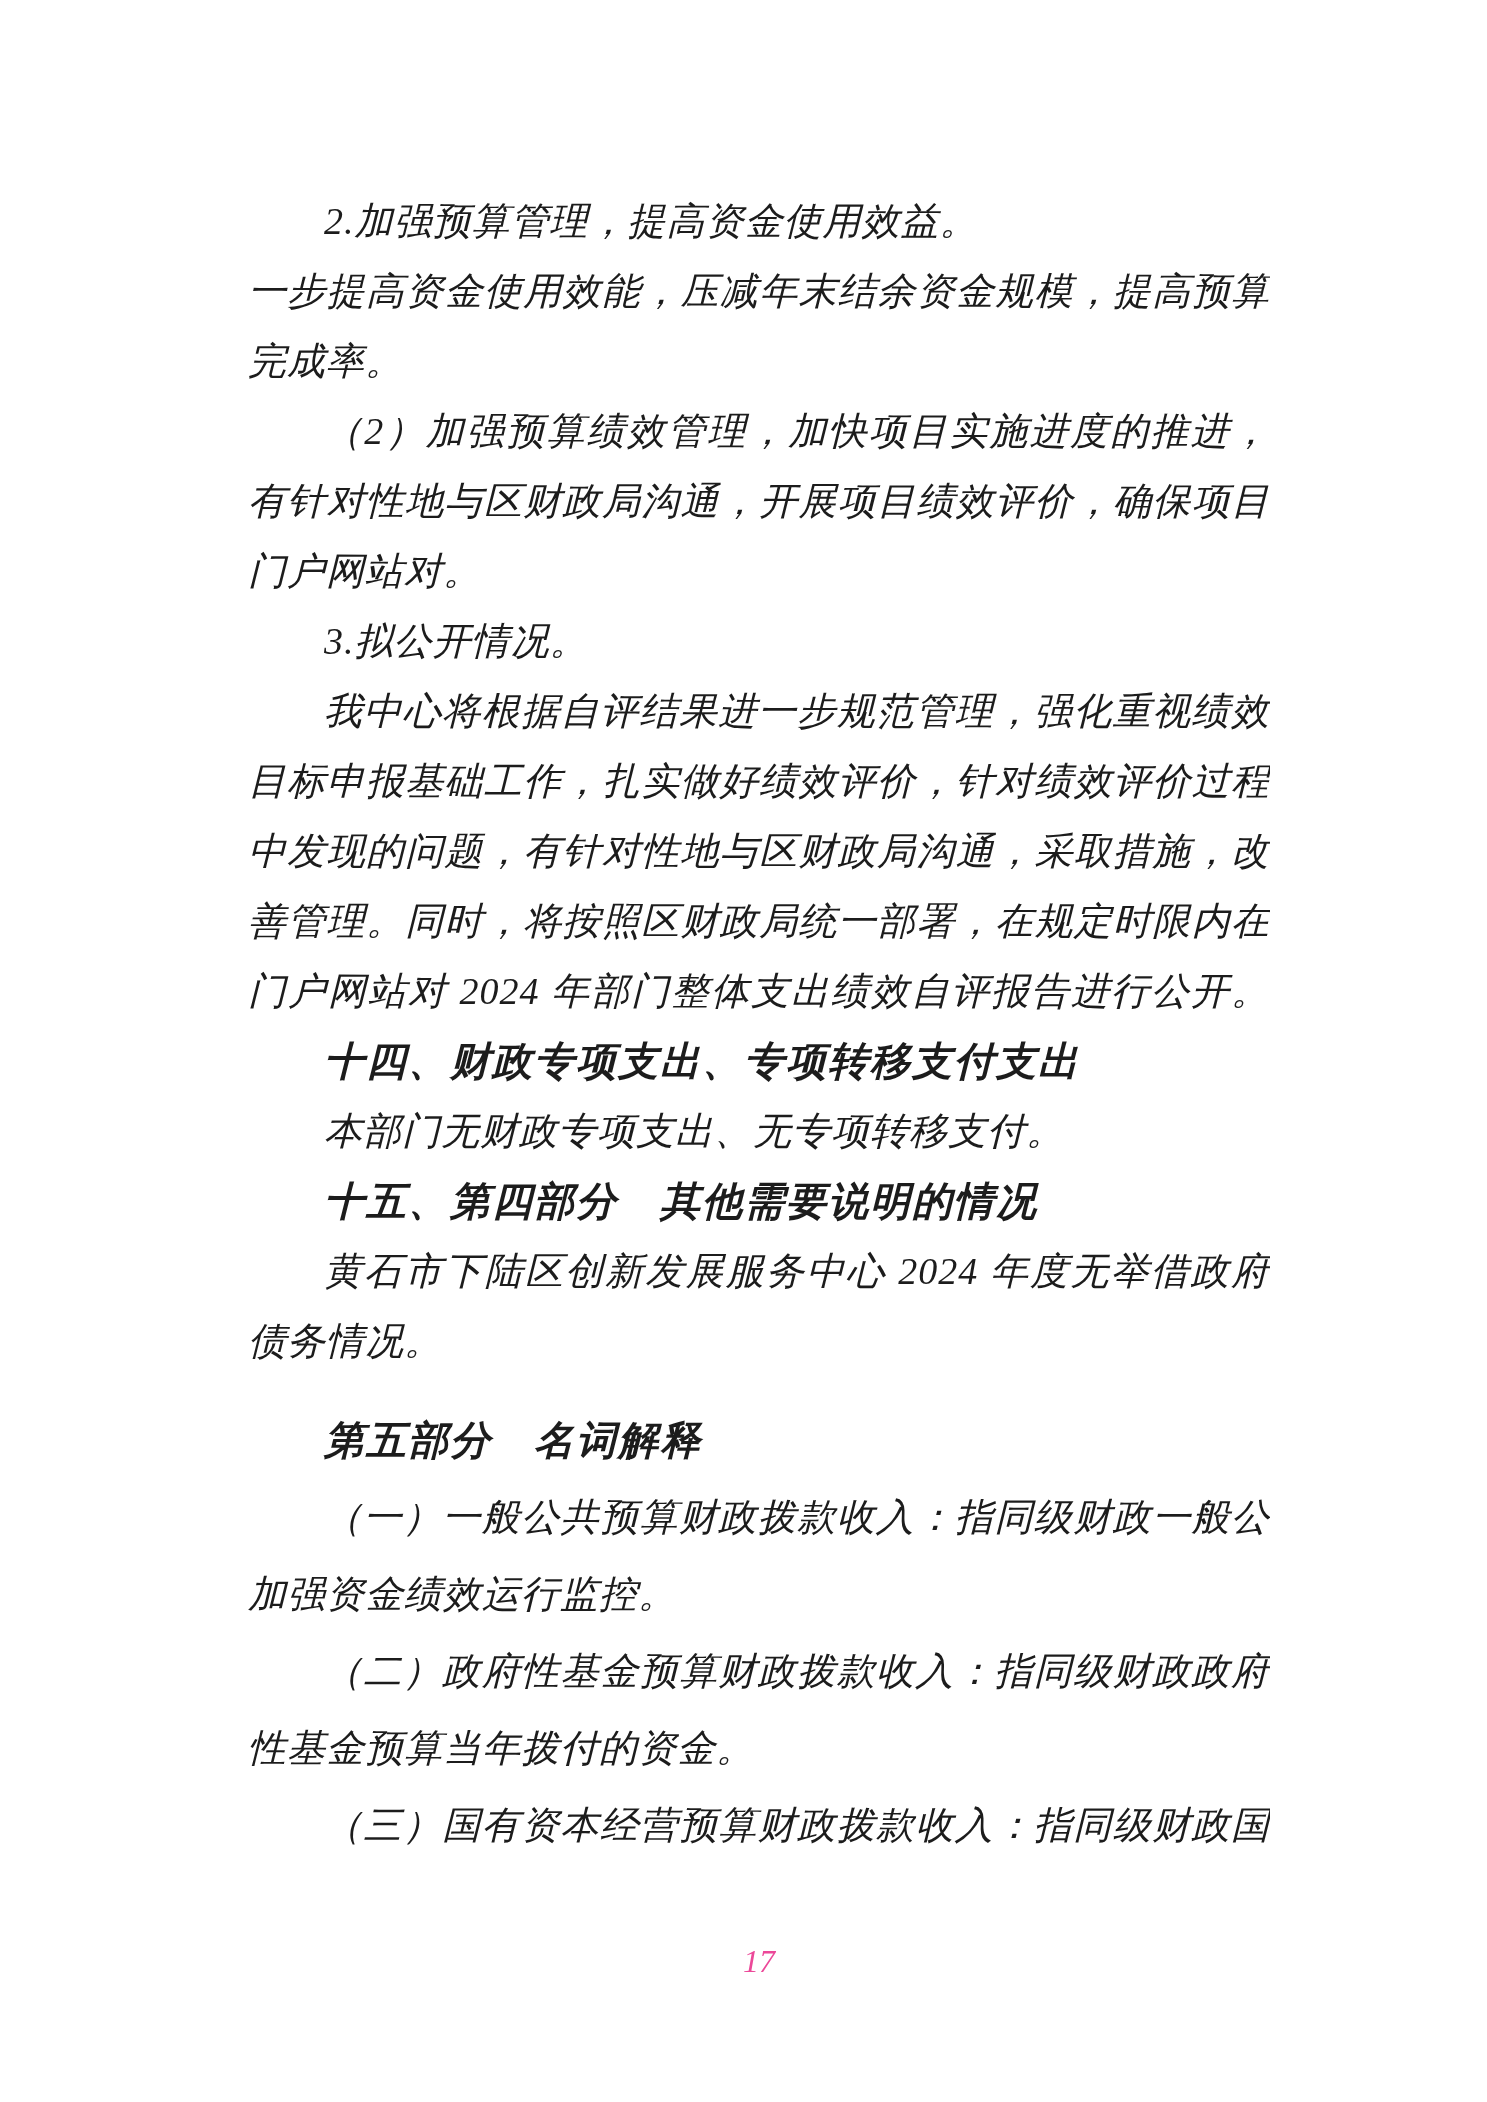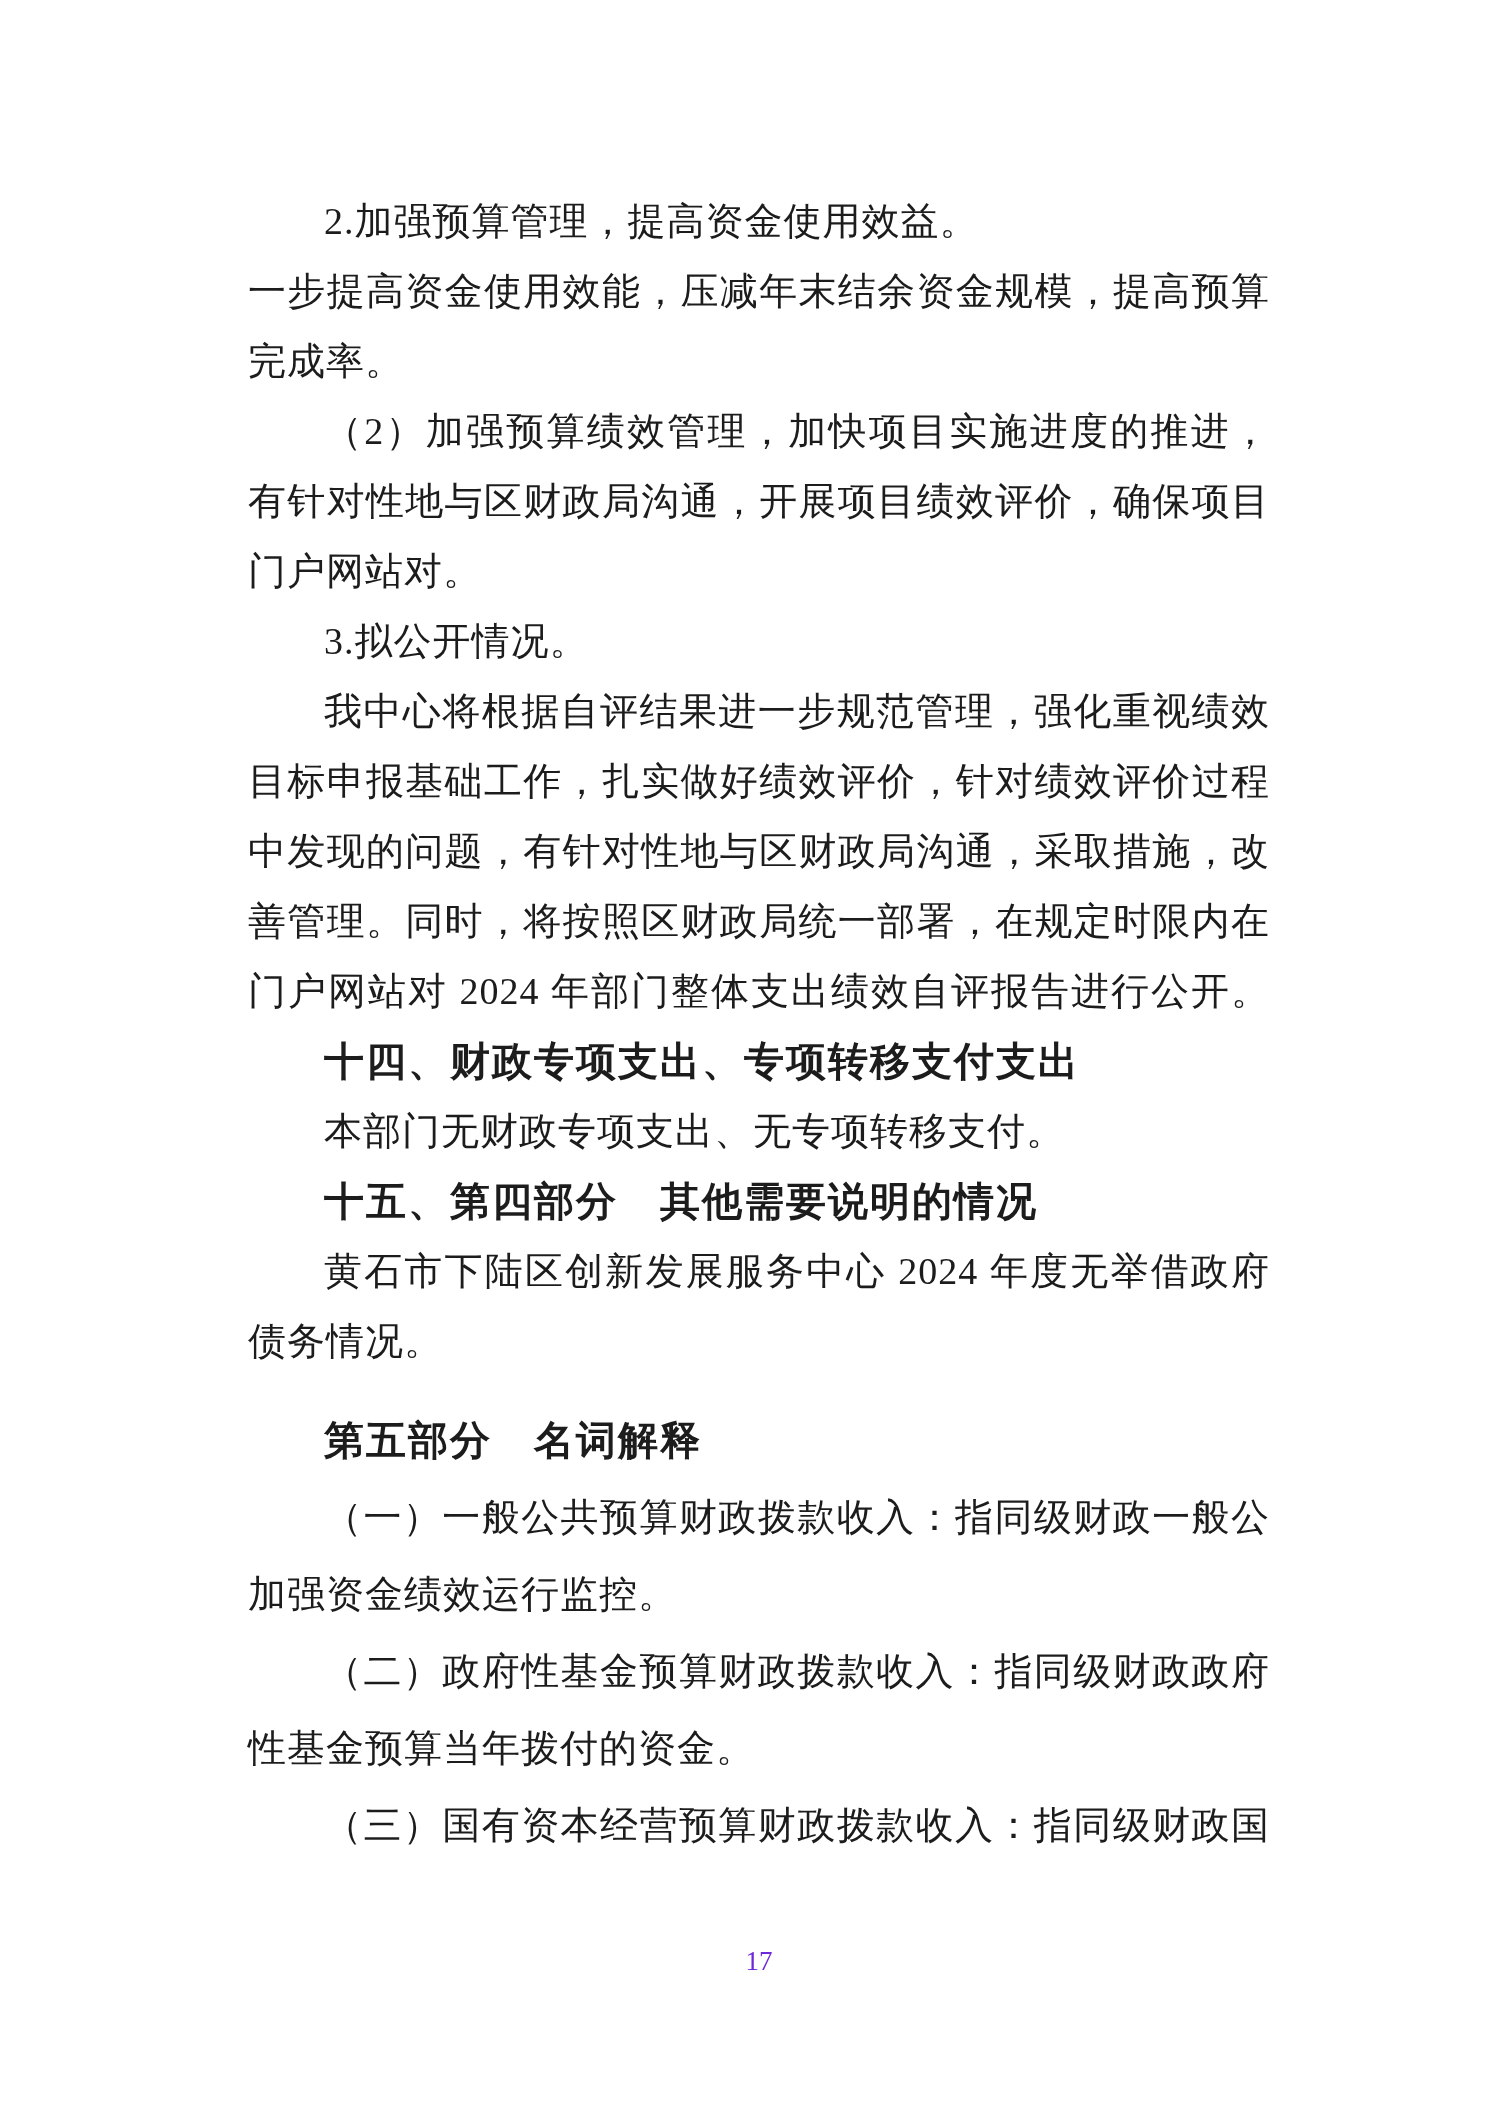--- a/index.html
+++ b/index.html
@@ -22,20 +22,21 @@
     left: 248px;
     top: 186px;
     width: 1022px;
   }
   .ln {
     font-size: 38px;
     line-height: 70px;
     height: 70px;
     letter-spacing: 1px;
     white-space: pre;
+    font-style: italic;
   }
   .ln.stretch {
     white-space: normal;
     text-align: justify;
     text-align-last: justify;
     overflow: hidden;
   }
   .ln.indent {
     padding-left: 76px;
   }
@@ -55,24 +56,25 @@
   }
   .ln.gap-top {
     margin-top: 26px;
   }
   .pagenum {
     position: absolute;
     top: 1944px;
     left: 248px;
     width: 1022px;
     text-align: center;
-    font-size: 27px;
+    font-size: 32px;
     line-height: 34px;
     font-family: "Liberation Serif", "DejaVu Serif", serif;
-    color: #6d28d9;
+    color: #ec4899;
+    font-style: italic;
   }
 </style>
 </head>
 <body>
 
 <div class="page">
   <div class="content">
     <div class="ln indent">2.加强预算管理，提高资金使用效益。</div>
     <div class="ln stretch">一步提高资金使用效能，压减年末结余资金规模，提高预算</div>
     <div class="ln">完成率。</div>

